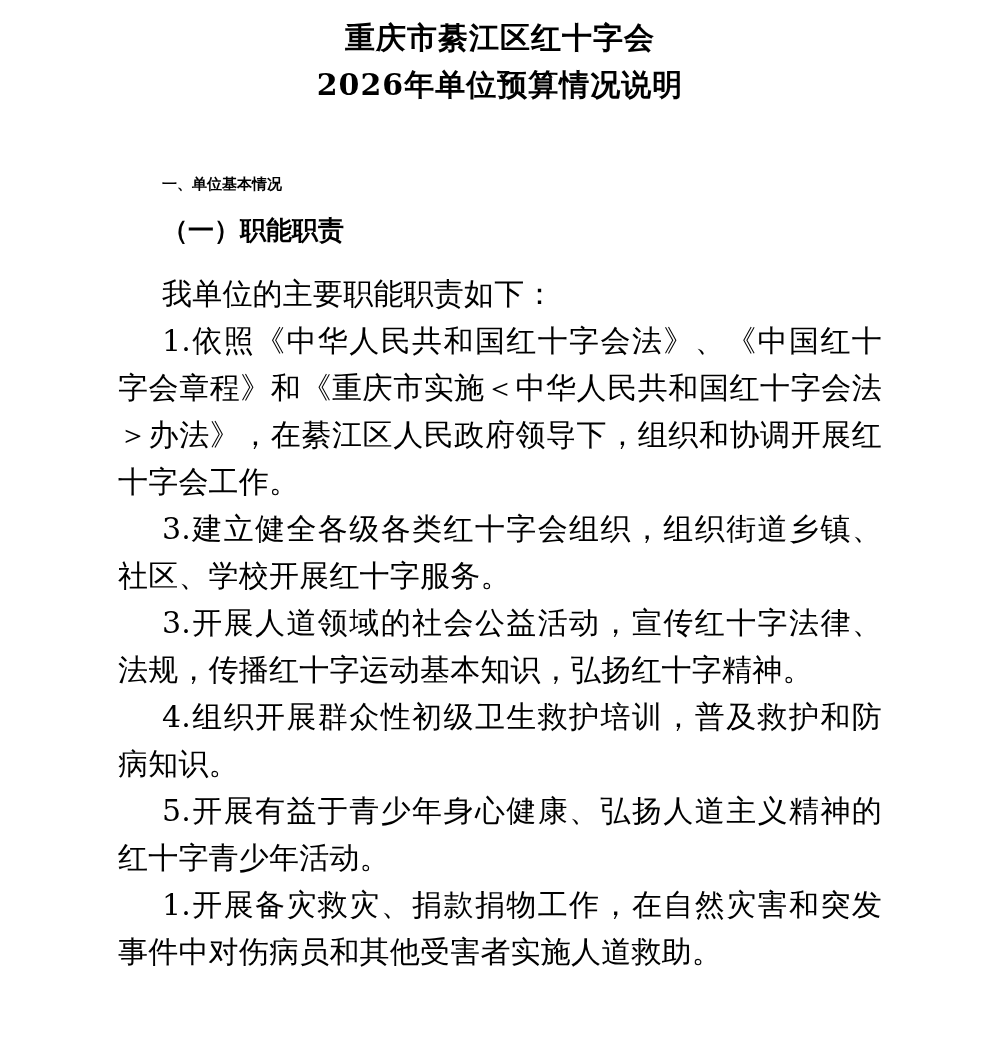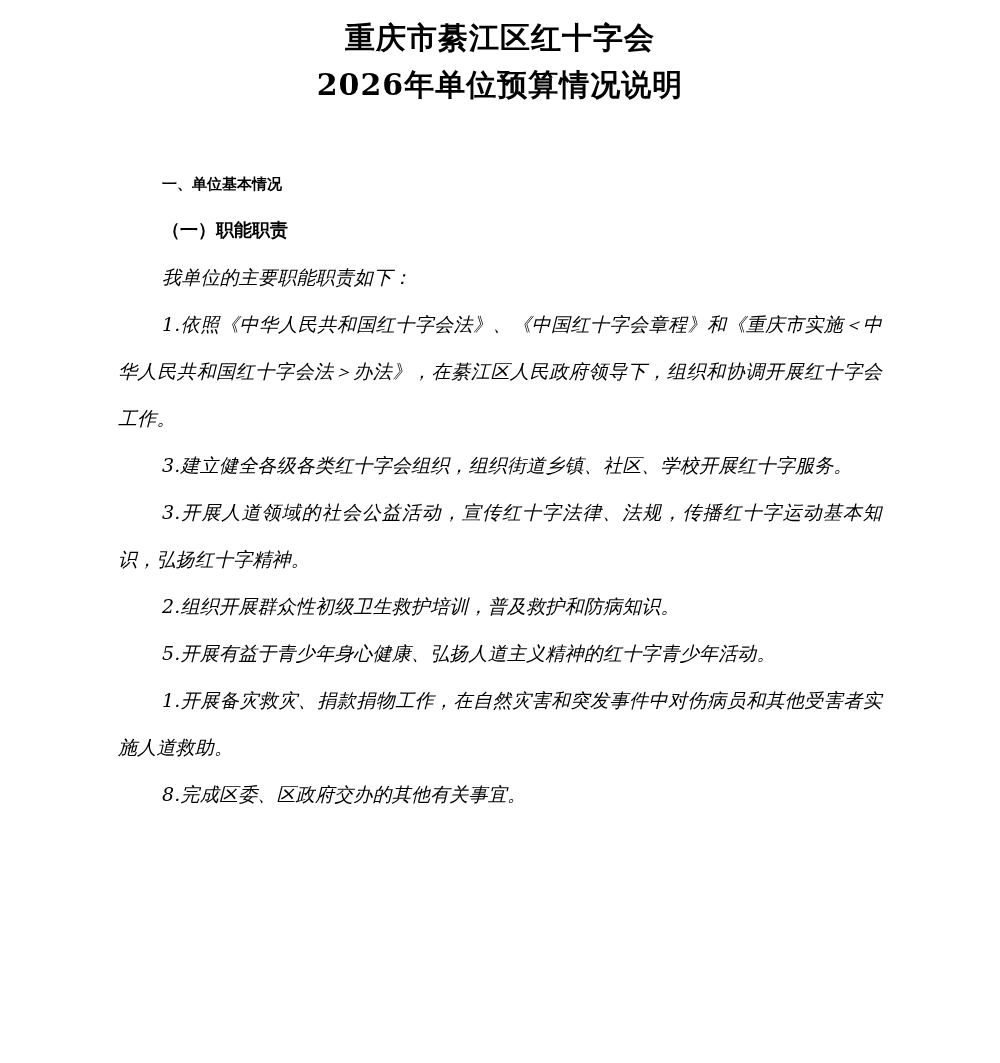--- a/index.html
+++ b/index.html
@@ -37,34 +37,33 @@
   }
   .heading-1 {
     font-weight: bold;
     font-size: 15px;
     line-height: 40px;
     margin: 0 0 6px 0;
     text-indent: 44px;
   }
   .heading-2 {
     font-weight: bold;
-    font-size: 18px;
+    font-size: 26px;
     line-height: 40px;
-    margin: 0 0 4px 0;
+    margin: 0 0 20px 0;
     text-indent: 44px;
   }
   .para {
-    font-size: 19px;
+    font-size: 30px;
     line-height: 47px;
     margin: 0;
     text-indent: 44px;
     text-align: justify;
     text-justify: inter-ideograph;
     letter-spacing: 0.2px;
-    font-style: italic;
   }
 </style>
 </head>
 <body>
 
 <div class="page">
 
   <div class="doc-title">
     <span class="line">重庆市綦江区红十字会</span>
     <span class="line">2026年单位预算情况说明</span>
@@ -73,18 +72,17 @@
   <div class="spacer-after-title"></div>
 
   <h2 class="heading-1">一、单位基本情况</h2>
 
   <h3 class="heading-2">（一）职能职责</h3>
 
   <p class="para">我单位的主要职能职责如下：</p>
   <p class="para">1.依照《中华人民共和国红十字会法》、《中国红十字会章程》和《重庆市实施＜中华人民共和国红十字会法＞办法》，在綦江区人民政府领导下，组织和协调开展红十字会工作。</p>
   <p class="para">3.建立健全各级各类红十字会组织，组织街道乡镇、社区、学校开展红十字服务。</p>
   <p class="para">3.开展人道领域的社会公益活动，宣传红十字法律、法规，传播红十字运动基本知识，弘扬红十字精神。</p>
-  <p class="para">2.组织开展群众性初级卫生救护培训，普及救护和防病知识。</p>
+  <p class="para">4.组织开展群众性初级卫生救护培训，普及救护和防病知识。</p>
   <p class="para">5.开展有益于青少年身心健康、弘扬人道主义精神的红十字青少年活动。</p>
   <p class="para">1.开展备灾救灾、捐款捐物工作，在自然灾害和突发事件中对伤病员和其他受害者实施人道救助。</p>
-  <p class="para">8.完成区委、区政府交办的其他有关事宜。</p>
 
 </div>
 
 </body></html>

